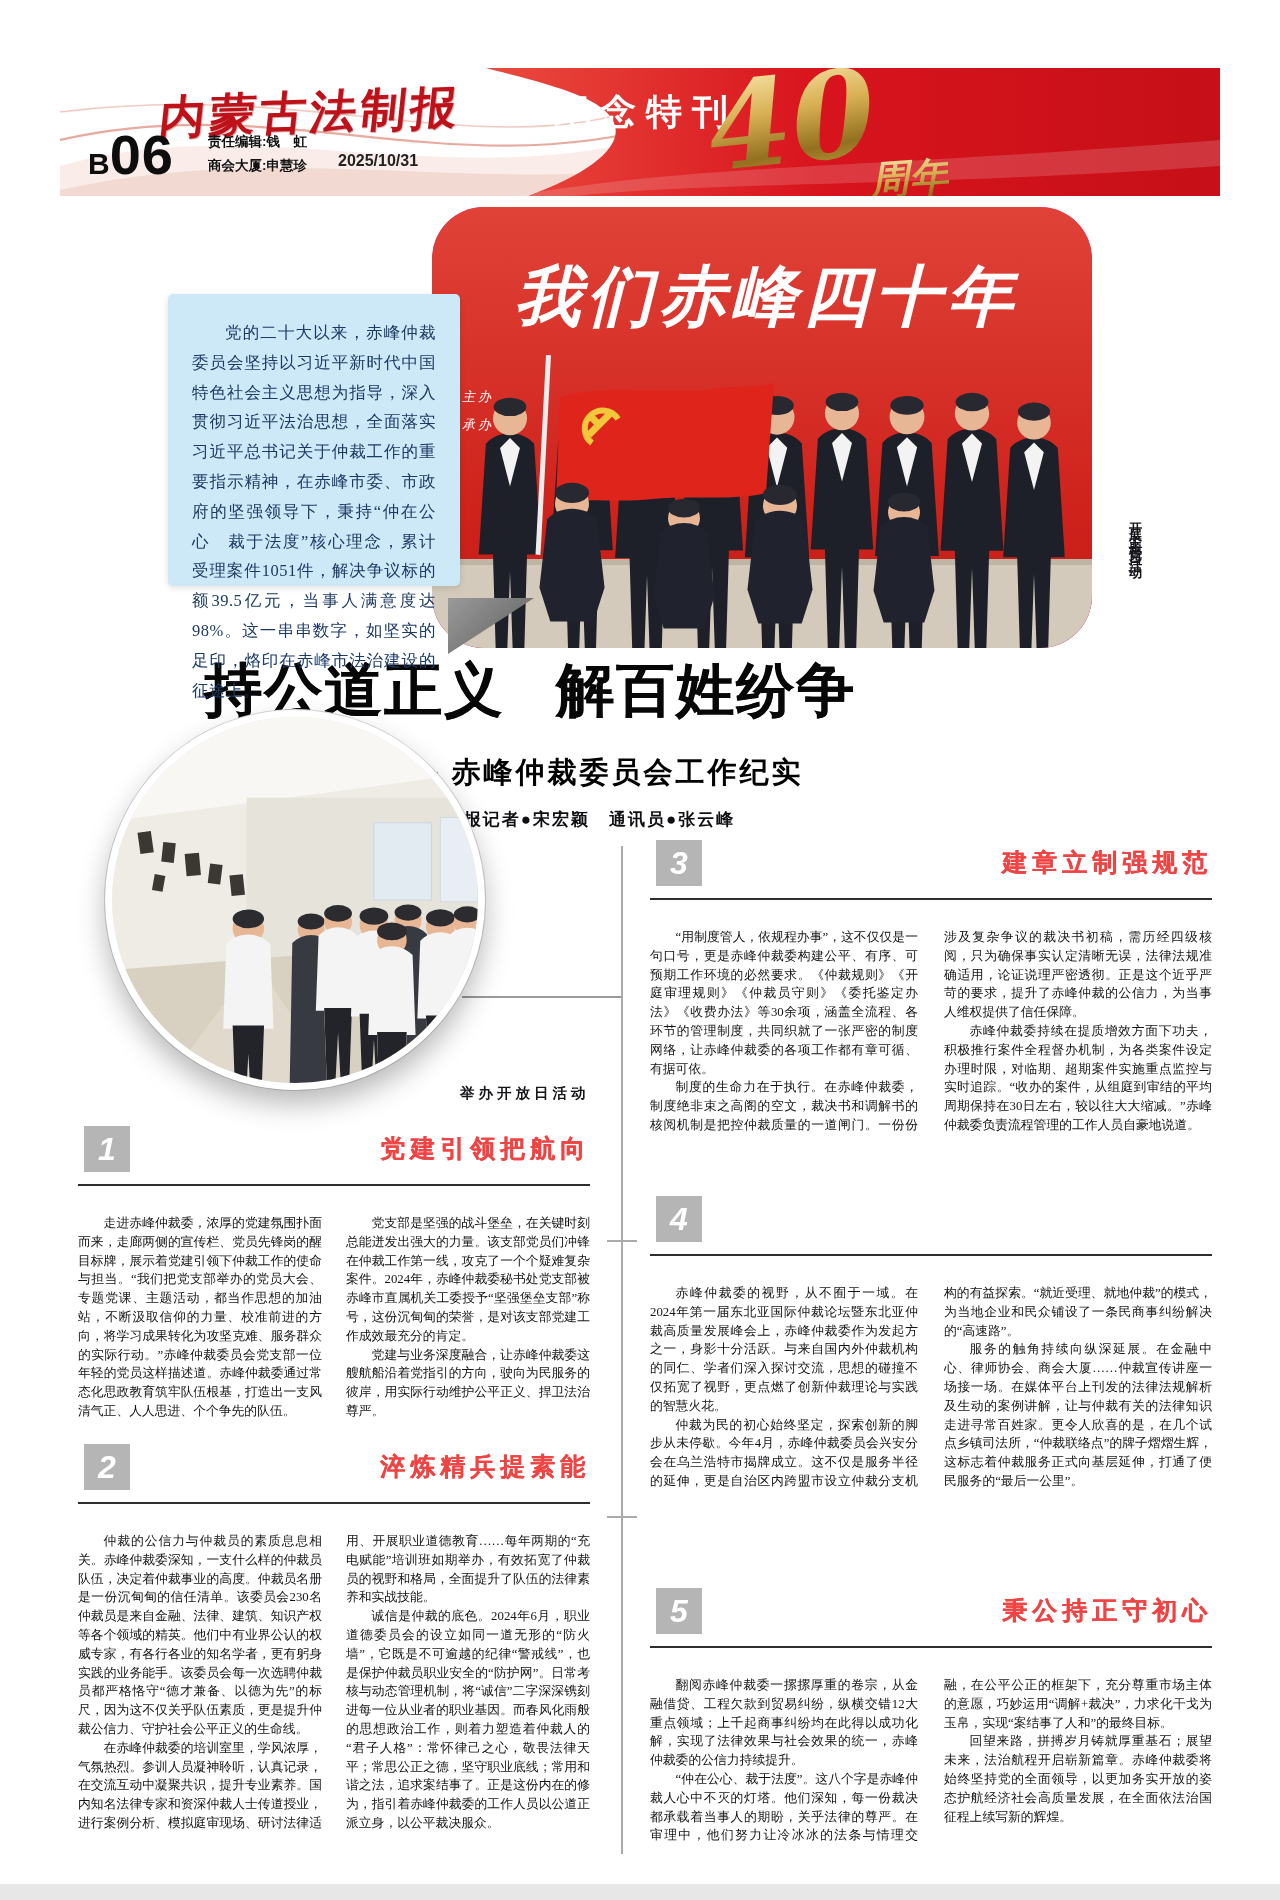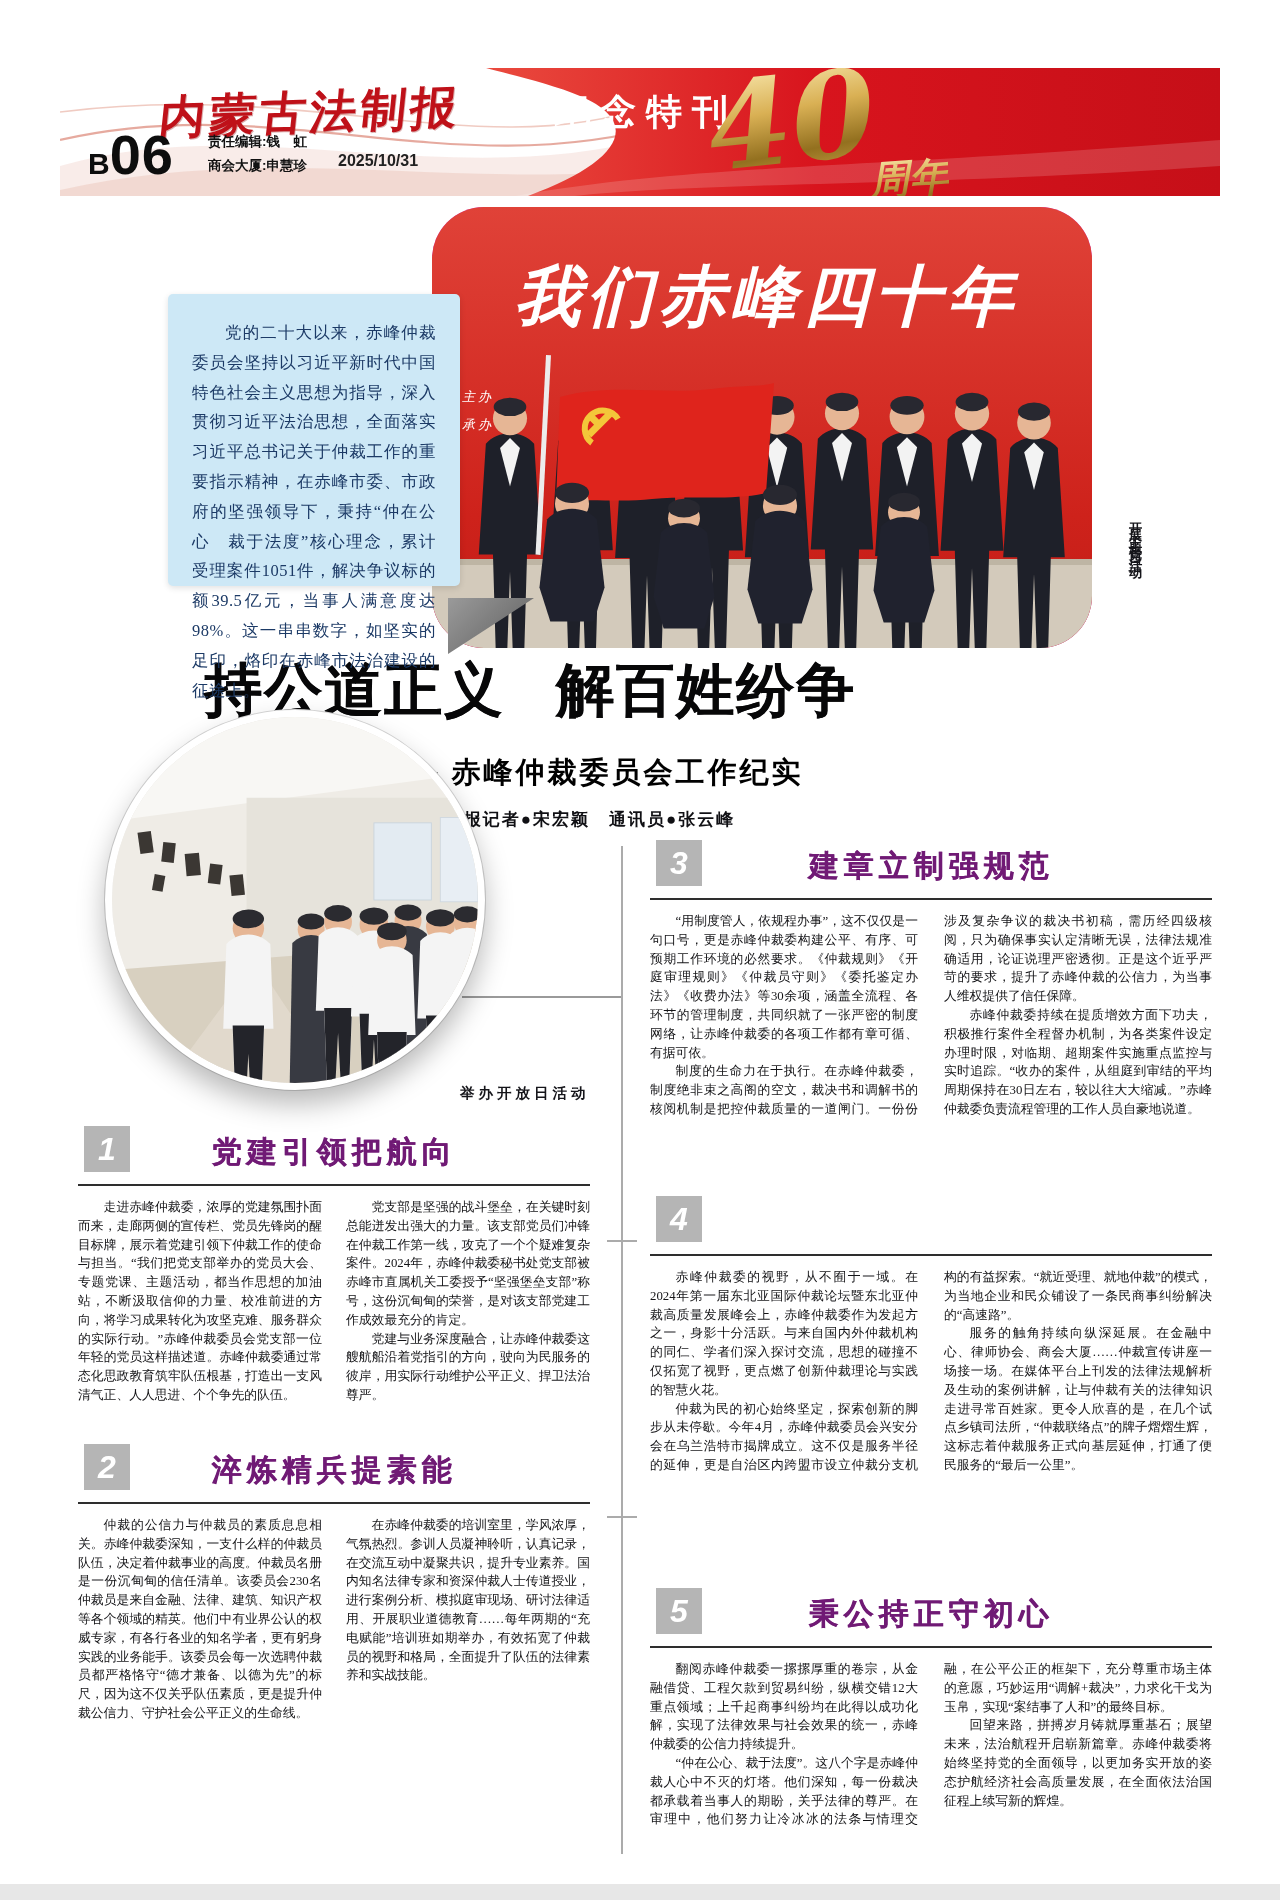--- a/index.html
+++ b/index.html
@@ -70,24 +70,24 @@
 
   
   .sec{position:absolute;}
   .sec-head{position:relative;height:48px;}
   .numbox{position:absolute;left:6px;top:0;width:46px;height:46px;background:#b5b5b5;
           display:flex;align-items:center;justify-content:center;}
   .numbox::before{content:"";position:absolute;left:-7px;top:-7px;width:46px;height:46px;
           background:#dadada;z-index:-1;}
   .numbox span{font-family:"Liberation Sans",sans-serif;font-weight:800;font-size:32px;
           color:#ffffff;font-style:italic;}
-  .sec-title{position:absolute;left:0;top:6px;width:100%;text-align:center;font-weight:900;
-          font-size:30px;letter-spacing:5px;color:#701a75;text-shadow:.5px 0 currentColor;}
+  .sec-title{position:absolute;left:0;top:6px;width:100%;text-align:right;font-weight:900;
+          font-size:25px;letter-spacing:5px;color:#ef4444;text-shadow:.5px 0 currentColor;}
   .sec-rule{border-top:2px solid #2e2e2e;margin-top:10px;}
-  .sec-body{margin-top:12px;column-count:2;}
+  .sec-body{margin-top:28px;column-count:2;}
   .sec-body p{margin:0;text-indent:2em;text-align:justify;font-size:12.8px;line-height:18.8px;
           color:#141417;}
   .left-col .sec-body{column-gap:24px;}
   .right-col .sec-body{column-gap:26px;}
 
   .bottom-edge{position:absolute;left:0;top:1884px;width:1280px;height:16px;background:#e7e7e7;}
 </style>
 </head>
 <body>
 
@@ -255,20 +255,21 @@
     <div class="sec-head">
       <div class="numbox">
           <span>2</span>
         </div>
       <div class="sec-title">淬炼精兵提素能</div>
     </div>
     <div class="sec-rule"></div>
     <div class="sec-body">
         <p>仲裁的公信力与仲裁员的素质息息相关。赤峰仲裁委深知，一支什么样的仲裁员队伍，决定着仲裁事业的高度。仲裁员名册是一份沉甸甸的信任清单。该委员会230名仲裁员是来自金融、法律、建筑、知识产权等各个领域的精英。他们中有业界公认的权威专家，有各行各业的知名学者，更有躬身实践的业务能手。该委员会每一次选聘仲裁员都严格恪守“德才兼备、以德为先”的标尺，因为这不仅关乎队伍素质，更是提升仲裁公信力、守护社会公平正义的生命线。</p>
         <p>在赤峰仲裁委的培训室里，学风浓厚，气氛热烈。参训人员凝神聆听，认真记录，在交流互动中凝聚共识，提升专业素养。国内知名法律专家和资深仲裁人士传道授业，进行案例分析、模拟庭审现场、研讨法律适用、开展职业道德教育……每年两期的“充电赋能”培训班如期举办，有效拓宽了仲裁员的视野和格局，全面提升了队伍的法律素养和实战技能。</p>
+        <p>诚信是仲裁的底色。2024年6月，职业道德委员会的设立如同一道无形的“防火墙”，它既是不可逾越的纪律“警戒线”，也是保护仲裁员职业安全的“防护网”。日常考核与动态管理机制，将“诚信”二字深深镌刻进每一位从业者的职业基因。而春风化雨般的思想政治工作，则着力塑造着仲裁人的“君子人格”：常怀律己之心，敬畏法律天平；常思公正之德，坚守职业底线；常用和谐之法，追求案结事了。正是这份内在的修为，指引着赤峰仲裁委的工作人员以公道正派立身，以公平裁决服众。</p>
       </div>
   </section>
 
   <section class="sec right-col" style="left:650px;top:840px;width:562px;">
     <div class="sec-head">
       <div class="numbox">
           <span>3</span>
         </div>
       <div class="sec-title">建章立制强规范</div>
     </div>

